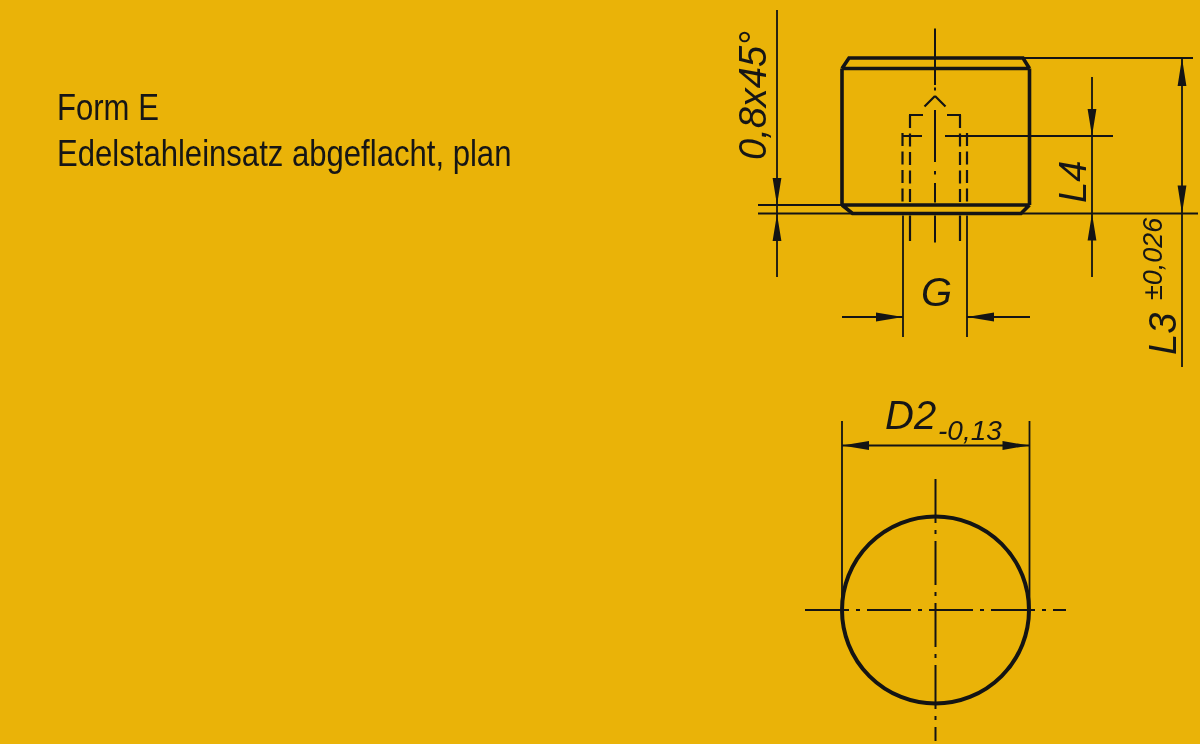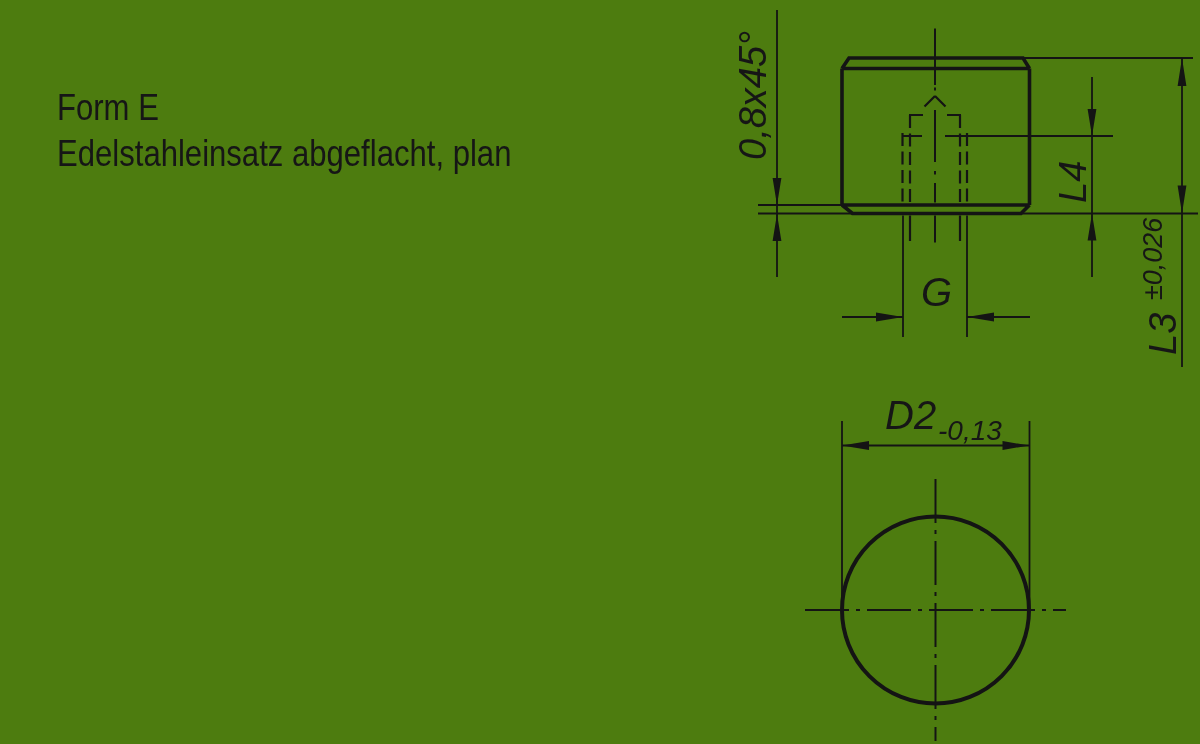--- a/index.html
+++ b/index.html
@@ -1,16 +1,16 @@
 <!DOCTYPE html>
 <html><head>
 <meta charset="utf-8">
 <style>
   html,body{margin:0;padding:0;background:#fff;}
-  .stage{position:relative;width:1200px;height:744px;background:#4d7c0f;overflow:hidden;
+  .stage{position:relative;width:1200px;height:744px;background:#eab308;overflow:hidden;
          font-family:"Liberation Sans", sans-serif;color:#141414;}
   .title-block{position:absolute;left:57px;top:85px;transform:scaleX(0.84);transform-origin:left top;}
   .title-line{font-size:37px;line-height:46px;white-space:nowrap;color:#161616;letter-spacing:0px;}
   svg{position:absolute;left:0;top:0;}
   .ln{stroke:#141414;fill:none;}
   .dimtext{font-family:"Liberation Sans", sans-serif;font-style:italic;fill:#161616;}
 </style>
 </head>
 <body>
 

